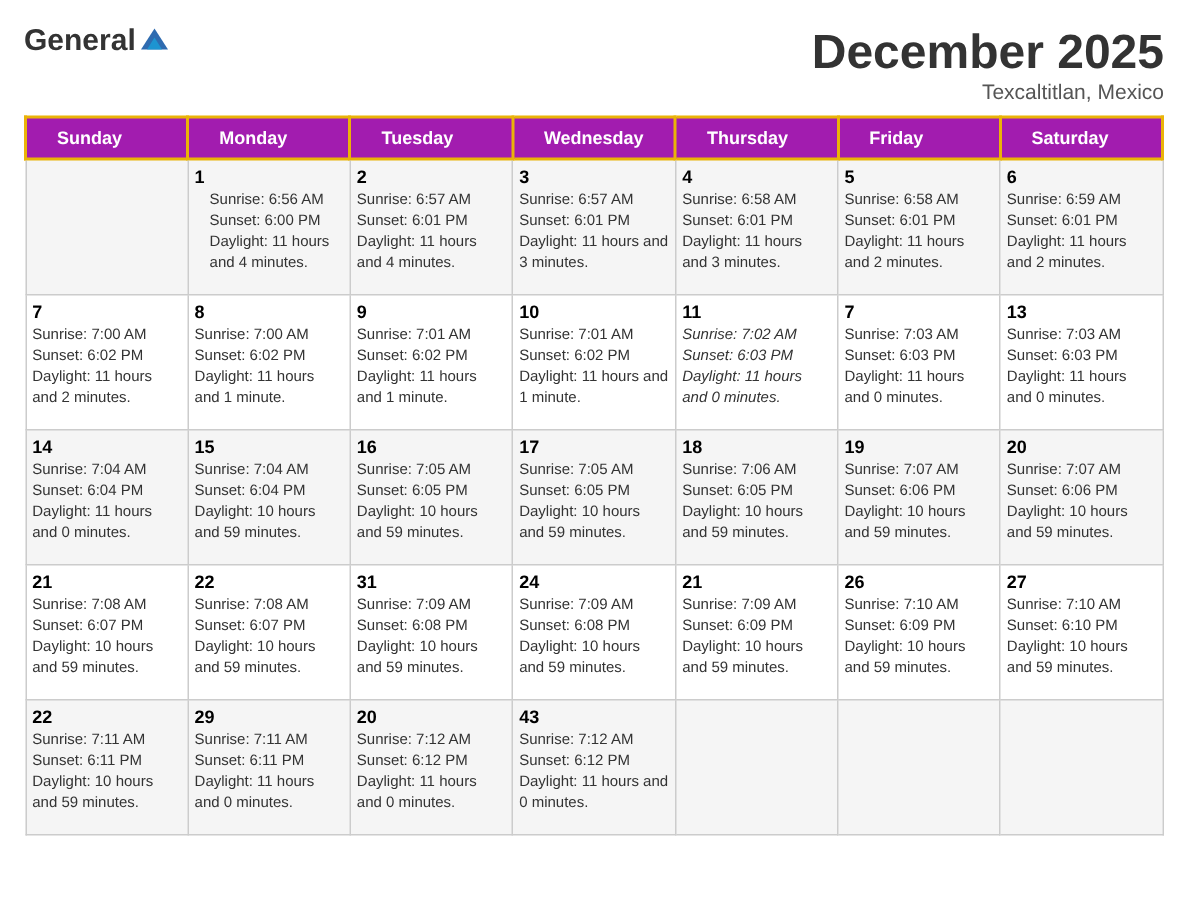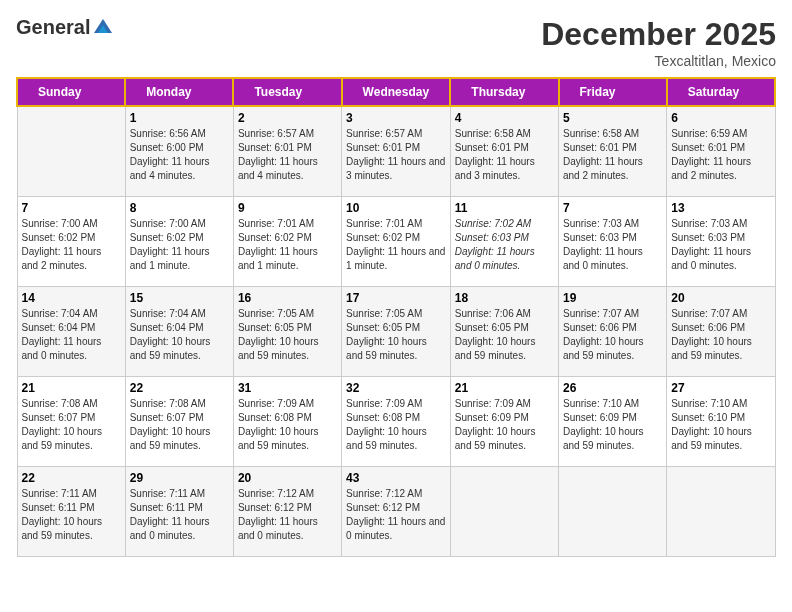--- a/index.html
+++ b/index.html
@@ -106,21 +106,21 @@
         <th>Thursday</th>
         <th>Friday</th>
         <th>Saturday</th>
       </tr>
   </thead>
   <tbody id="calendar-body">
   <tr>
         <td class="empty-cell"></td>
         <td>
           <span class="day-number">1</span>
-          <div class="day-info" style="white-space: pre-line;">Sunrise: 6:56 AM
+          <div class="day-info" style="white-space: pre-line; margin-left: 10px;">Sunrise: 6:56 AM
 Sunset: 6:00 PM
 Daylight: 11 hours and 4 minutes.</div>
         </td>
         <td>
           <span class="day-number">2</span>
           <div class="day-info" style="white-space: pre-line;">Sunrise: 6:57 AM
 Sunset: 6:01 PM
 Daylight: 11 hours and 4 minutes.</div>
         </td>
         <td>
@@ -249,21 +249,21 @@
 Sunset: 6:07 PM
 Daylight: 10 hours and 59 minutes.</div>
         </td>
         <td>
           <span class="day-number">31</span>
           <div class="day-info" style="white-space: pre-line;">Sunrise: 7:09 AM
 Sunset: 6:08 PM
 Daylight: 10 hours and 59 minutes.</div>
         </td>
         <td>
-          <span class="day-number">32</span>
+          <span class="day-number">24</span>
           <div class="day-info" style="white-space: pre-line;">Sunrise: 7:09 AM
 Sunset: 6:08 PM
 Daylight: 10 hours and 59 minutes.</div>
         </td>
         <td>
           <span class="day-number">21</span>
           <div class="day-info" style="white-space: pre-line;">Sunrise: 7:09 AM
 Sunset: 6:09 PM
 Daylight: 10 hours and 59 minutes.</div>
         </td>

